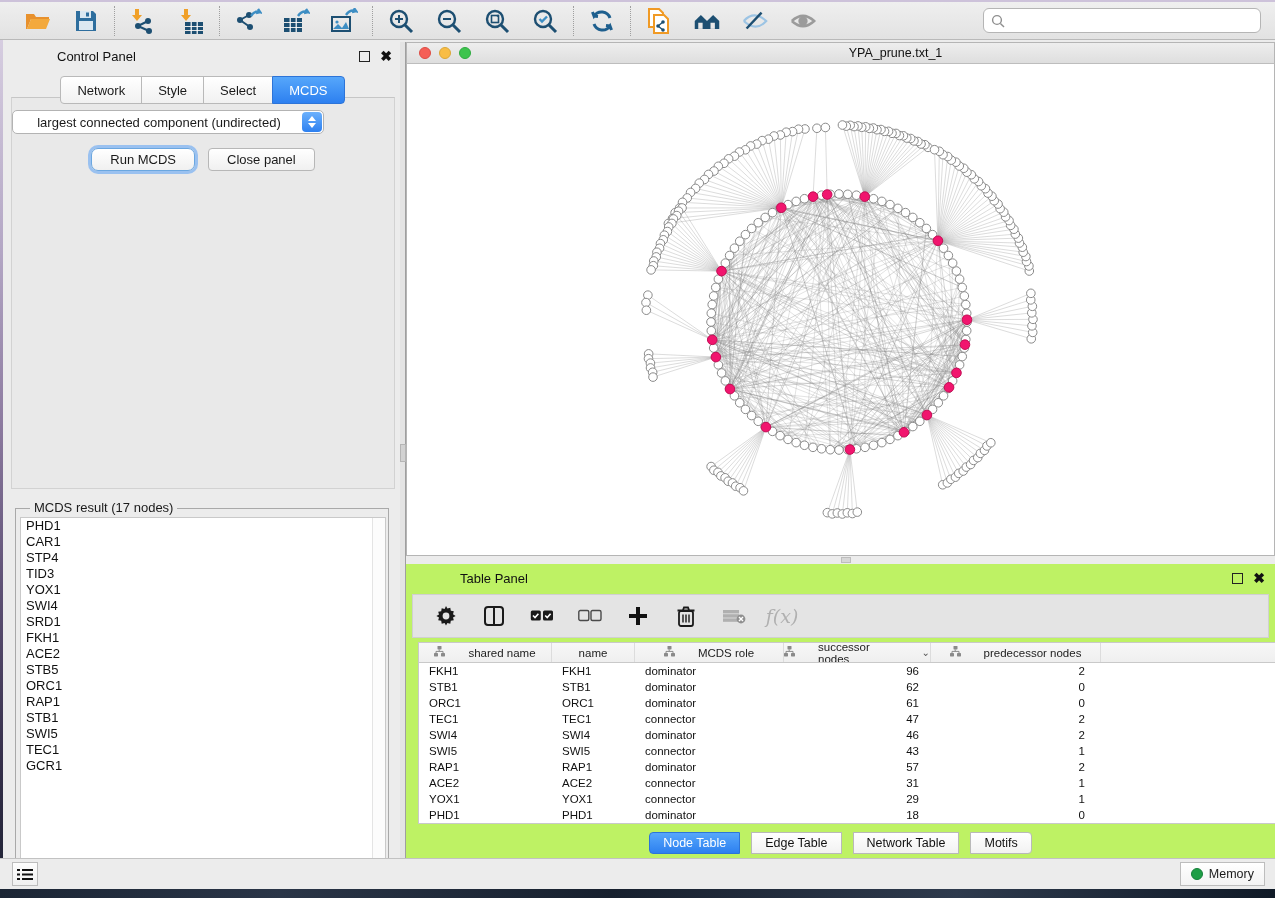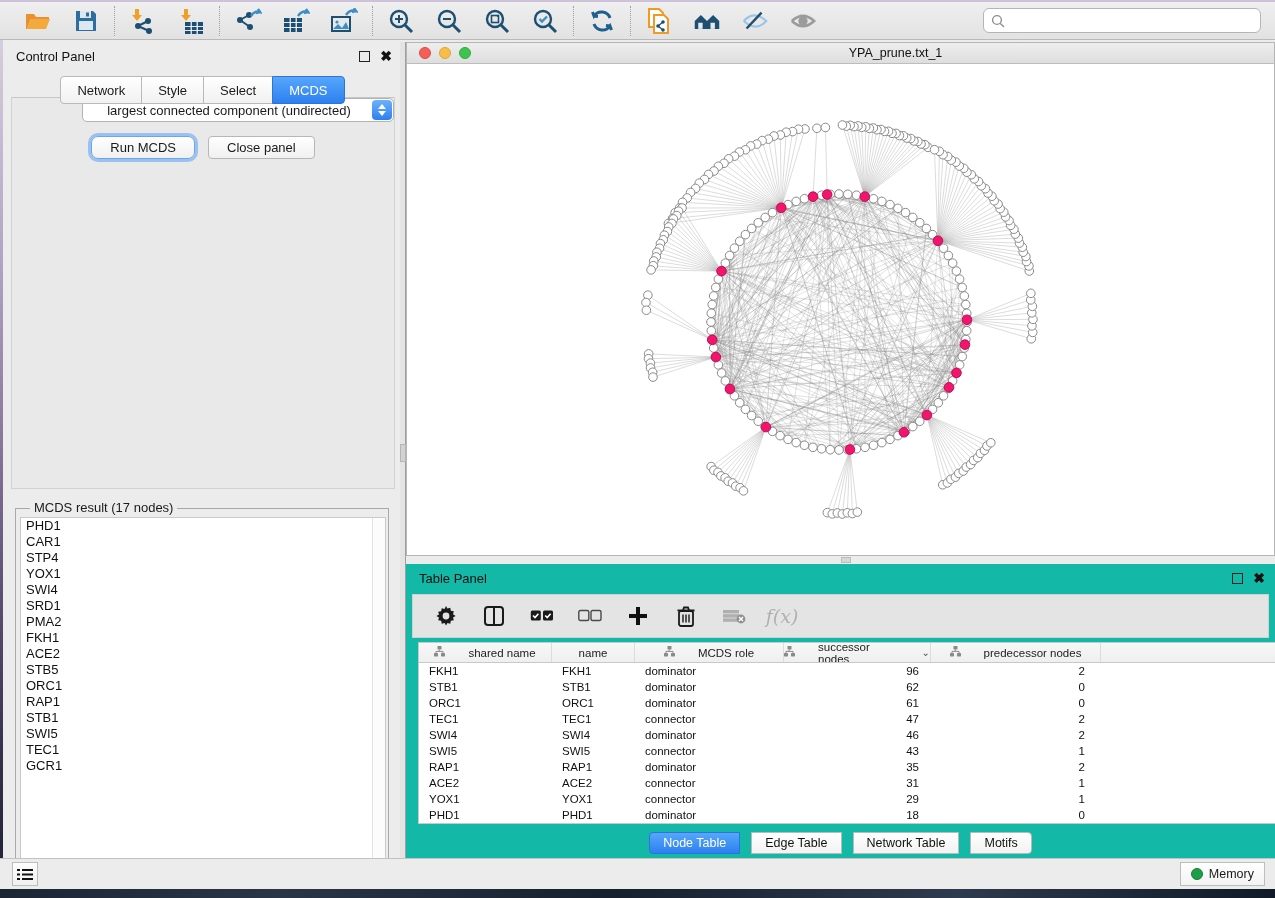--- a/index.html
+++ b/index.html
@@ -21,37 +21,37 @@
   .tb-sep { width:1px; height:30px; border-left:1px dotted #9f9f9f; }
   .tb-btn { width:28px; height:28px; display:flex; align-items:center; justify-content:center; cursor:default; }
   .tb-btn svg { display:block; }
   .search-wrap { margin-left:auto; margin-right:14px; }
   .search-box { width:278px; height:25px; background:#fff; border:1px solid #b5b5b5; border-radius:6px;
                 display:flex; align-items:center; padding-left:7px; gap:5px; }
   .search-box input { border:none; outline:none; flex:1; font-size:12px; background:transparent; height:20px; }
 
   
   .control-panel { position:absolute; left:3px; top:42px; width:400px; height:816px; background:#ececec; border-right:1px solid #a8a8a8; }
-  .panel-title-row { height:28px; display:flex; align-items:center; padding:0 10px 0 13px; }
+  .panel-title-row { height:28px; display:flex; align-items:center; padding:0 10px 0 6px;margin-left:48px; }
   .panel-title { font-size:13px; color:#111; }
   .panel-winbtns { margin-left:auto; display:flex; gap:10px; align-items:center; }
   .float-btn { width:11px; height:11px; border:1.5px solid #222; background:transparent; }
   .close-x { font-size:14px; font-weight:bold; color:#111; line-height:11px; }
 
   .cp-tabs { display:flex; justify-content:center; margin-top:6px; position:relative; z-index:2; }
   .cp-tab { height:22px; padding:13px 16px; display:flex; align-items:center; background:linear-gradient(#ffffff,#f1f1f1);
             border:1px solid #b9b9b9; margin-left:-1px; font-size:13px; color:#1a1a1a; }
   .cp-tab:first-child { border-radius:4px 0 0 4px; margin-left:0; }
   .cp-tab:last-child { border-radius:0 4px 4px 0; }
   .cp-tab.selected { background:linear-gradient(#56a7fb,#2d80f0); border-color:#2d74d8; color:#fff; }
 
   .cp-content { position:absolute; left:8px; top:55px; width:384px; height:392px;
                 background:#e9e9e9; border:1px solid #d2d2d2; border-top:1px solid #c6c6c6; }
   .opt-label { text-align:center; margin-top:20px; font-size:13px; }
-  .select-row { display:flex; justify-content:flex-end; }
+  .select-row { display:flex; justify-content:flex-start; margin-top:12px; }
   .mac-select { width:312px; height:24px; background:#fff; border:1px solid #b3b3b3; border-radius:5px;
                 display:flex; align-items:center; position:relative; }
   .mac-select .sel-text { flex:1; text-align:center; font-size:13px; padding-right:18px; }
   .sel-stepper { position:absolute; right:1px; top:1px; width:20px; height:20px; border-radius:4px;
                  background:linear-gradient(#6cb1fc,#2d80f0); display:flex; flex-direction:column; align-items:center; justify-content:center; gap:2px; }
   .tri-up { width:0; height:0; border-left:4px solid transparent; border-right:4px solid transparent; border-bottom:5px solid #fff; }
   .tri-down { width:0; height:0; border-left:4px solid transparent; border-right:4px solid transparent; border-top:5px solid #fff; }
   .btn-row { display:flex; justify-content:center; gap:13px; margin-top:14px; }
   .mac-btn { height:23px; padding:0 18px; background:linear-gradient(#ffffff,#f0f0f0); border:1px solid #b7b7b7;
              border-radius:4px; font-size:13px; display:flex; align-items:center; }
@@ -76,21 +76,21 @@
   .net-title { position:absolute; left:calc(50% + 55px); transform:translateX(-50%); font-size:12.5px; color:#111;text-align:center; }
   .net-canvas { position:relative; width:869px; height:492px; background:#fff; border:1px solid #b5b5b5; border-top:none; }
   .net-canvas svg { display:block; }
 
   .h-splitter { position:absolute; left:406px; top:556px; width:869px; height:8px; background:#ececec; }
   .h-handle { position:absolute; left:50%; top:1px; width:10px; height:6px; background:#d7d7d7; border:1px solid #bdbdbd; }
   .v-splitter { position:absolute; left:400px; top:42px; width:6px; height:816px; background:#e4e4e4; border-right:1px solid #9f9f9f; }
   .v-handle { position:absolute; left:0; top:402px; width:6px; height:18px; background:#d2d2d2; border:1px solid #b5b5b5; }
 
   
-  .table-panel { position:absolute; left:406px; top:564px; width:869px; height:294px; background:#14b8a6; }
+  .table-panel { position:absolute; left:406px; top:564px; width:869px; height:294px; background:#bef264; }
   .tp-toolbar { margin:2px 6px 0 6px; height:44px; background:#e4e4e4; border:1px solid #d0d0d0;
                 display:flex; align-items:center; gap:22px; padding-left:20px; }
   .tp-icon { display:flex; align-items:center; justify-content:center; width:26px; height:26px; }
   .fx-label { font-family:"DejaVu Serif", serif; font-style:italic; font-size:19px; color:#b0b0b0; }
 
   .node-table { position:absolute; left:12px; top:78px; width:1250px; height:182px; background:#fff; border:1px solid #c9c9c9; overflow:hidden; }
   .nt-headrow { display:grid; grid-template-columns:133px 83px 149px 147px 170px 1fr; height:20px;
                 background:linear-gradient(#f7f7f7,#efefef); border-bottom:1px solid #c9c9c9; }
   .nt-hcell { display:flex; align-items:center; justify-content:center; gap:23px; font-size:11.5px; color:#222;
               border-right:1px solid #dcdcdc; overflow:hidden; }
@@ -316,24 +316,24 @@
       <div class="mac-btn focused">Run MCDS</div>
       <div class="mac-btn">Close panel</div>
     </div>
   </div>
   <div class="mcds-fieldset">
     <div class="mcds-legend">MCDS result (17 nodes)</div>
     <div class="mcds-list" id="mcds-list">
       <div class="mcds-item">PHD1</div>
         <div class="mcds-item">CAR1</div>
         <div class="mcds-item">STP4</div>
+        <div class="mcds-item">TID3</div>
         <div class="mcds-item">YOX1</div>
         <div class="mcds-item">SWI4</div>
         <div class="mcds-item">SRD1</div>
-        <div class="mcds-item">PMA2</div>
         <div class="mcds-item">FKH1</div>
         <div class="mcds-item">ACE2</div>
         <div class="mcds-item">STB5</div>
         <div class="mcds-item">ORC1</div>
         <div class="mcds-item">RAP1</div>
         <div class="mcds-item">STB1</div>
         <div class="mcds-item">SWI5</div>
         <div class="mcds-item">TEC1</div>
         <div class="mcds-item">GCR1</div>
         <div class="mcds-scroll"></div>
@@ -1332,21 +1332,21 @@
           <div class="nt-cell l">SWI5</div>
           <div class="nt-cell l">connector</div>
           <div class="nt-cell r1">43</div>
           <div class="nt-cell r2">1</div>
           <div class="nt-cell"></div>
         </div>
         <div class="nt-row">
           <div class="nt-cell l">RAP1</div>
           <div class="nt-cell l">RAP1</div>
           <div class="nt-cell l">dominator</div>
-          <div class="nt-cell r1">35</div>
+          <div class="nt-cell r1">57</div>
           <div class="nt-cell r2">2</div>
           <div class="nt-cell"></div>
         </div>
         <div class="nt-row">
           <div class="nt-cell l">ACE2</div>
           <div class="nt-cell l">ACE2</div>
           <div class="nt-cell l">connector</div>
           <div class="nt-cell r1">31</div>
           <div class="nt-cell r2">1</div>
           <div class="nt-cell"></div>

